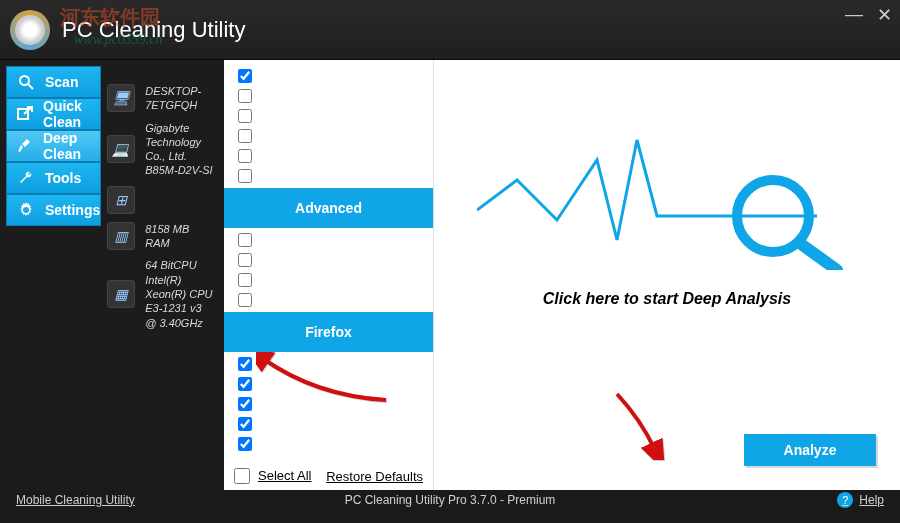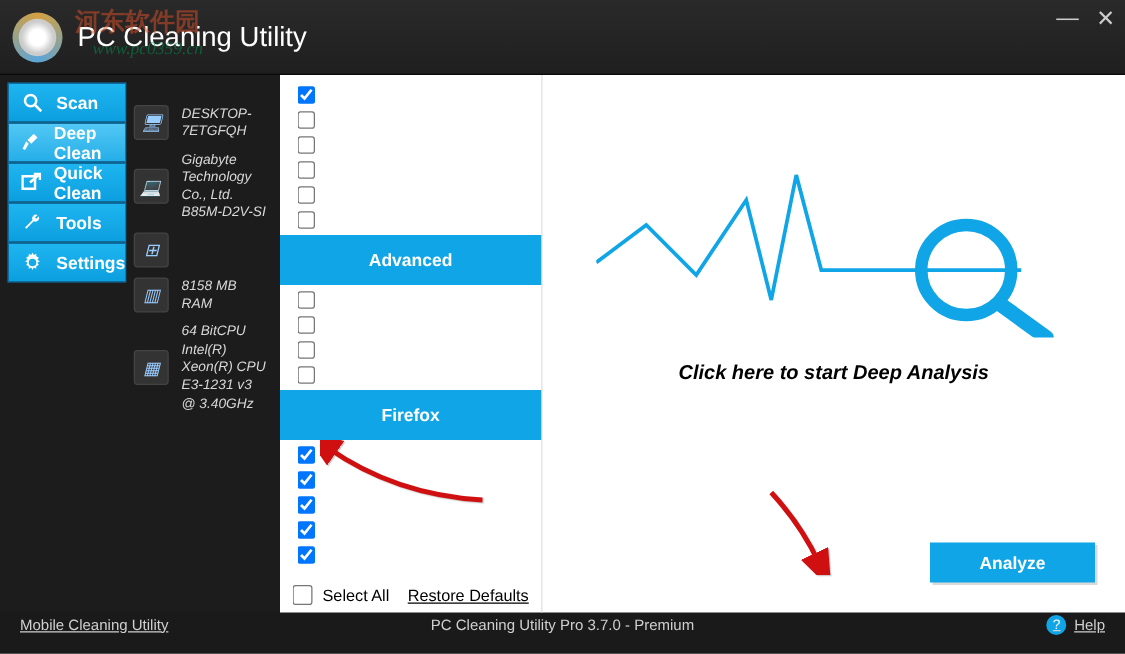--- a/index.html
+++ b/index.html
@@ -25,21 +25,21 @@
 .sysinfo-row { display: flex; align-items: center; gap: 10px; line-height: 1.3; }
 .sysinfo-icon { width: 28px; height: 28px; flex-shrink: 0; display: flex; align-items: center; justify-content: center; background: #333; border: 1px solid #444; border-radius: 3px; color: #9cf; font-size: 14px; }
 
 .main { flex: 1; background: #fff; display: flex; }
 
 .check-col { width: 210px; border-right: 1px solid #e0e0e0; padding-top: 6px; position: relative; }
 .chk-row { height: 20px; display: flex; align-items: center; padding-left: 14px; }
 .chk-row input { width: 14px; height: 14px; }
 .section-h { height: 40px; background: #0fa5e6; color: #fff; font-weight: bold; font-size: 14px; display: flex; align-items: center; justify-content: center; margin: 2px 0; }
 .footer-row { position: absolute; bottom: 6px; left: 10px; right: 10px; display: flex; align-items: center; justify-content: space-between; font-size: 13px; }
-.select-all { display: flex; align-items: flex-end; gap: 8px; }
+.select-all { display: flex; align-items: flex-start; gap: 8px; text-decoration: underline; }
 .select-all input { width: 16px; height: 16px; }
 .restore { text-decoration: underline; cursor: pointer; }
 
 .right-pane { flex: 1; padding: 24px 24px 10px 24px; position: relative; text-align: center; }
 .desc { font-weight: bold; font-size: 14px; line-height: 1.5; }
 .analysis-graphic { margin: 36px auto 20px auto; height: 150px; position: relative; }
 .cta { font-style: italic; font-weight: bold; font-size: 16px; margin-top: 4px; }
 .action-row { position: absolute; bottom: 24px; right: 24px; display: flex; gap: 12px; }
 .btn { width: 132px; height: 32px; color: #fff; font-weight: bold; font-size: 14px; border: none; cursor: pointer; box-shadow: 2px 2px 0 rgba(0,0,0,0.15); }
 .btn-analyze { background: #0fa5e6; }
@@ -73,36 +73,36 @@
     <div id="nav-holder">
         <div class="nav-item">
           <span class="nav-icon">
             <svg width="16" height="16" viewBox="0 0 16 16" fill="none" stroke="white" stroke-width="2">
               <circle cx="6.5" cy="6.5" r="4.5"></circle>
               <line x1="10" y1="10" x2="15" y2="15"></line>
             </svg>
           </span>
           <span>Scan</span>
         </div>
-        <div class="nav-item active">
-          <span class="nav-icon">
-            <svg width="16" height="16" viewBox="0 0 16 16" fill="white">
-              <path d="M10 1l3 3-5 5-3-3zM4 7l2 2-3 5-2-1z"></path>
-            </svg>
-          </span>
-          <span>Deep Clean</span>
-        </div>
         <div class="nav-item">
           <span class="nav-icon">
             <svg width="16" height="16" viewBox="0 0 16 16" fill="none" stroke="white" stroke-width="2">
               <rect x="1" y="3" width="10" height="10"></rect>
               <path d="M7 8 L15 1 M10 1 H15 V6"></path>
             </svg>
           </span>
           <span>Quick Clean</span>
+        </div>
+        <div class="nav-item active">
+          <span class="nav-icon">
+            <svg width="16" height="16" viewBox="0 0 16 16" fill="white">
+              <path d="M10 1l3 3-5 5-3-3zM4 7l2 2-3 5-2-1z"></path>
+            </svg>
+          </span>
+          <span>Deep Clean</span>
         </div>
         <div class="nav-item">
           <span class="nav-icon">
             <svg width="16" height="16" viewBox="0 0 16 16" fill="white">
               <path d="M13 3a3 3 0 01-4 4L3 13l-1-1 6-6a3 3 0 014-4l-2 2 1 1 2-2z"></path>
             </svg>
           </span>
           <span>Tools</span>
         </div>
         <div class="nav-item">

